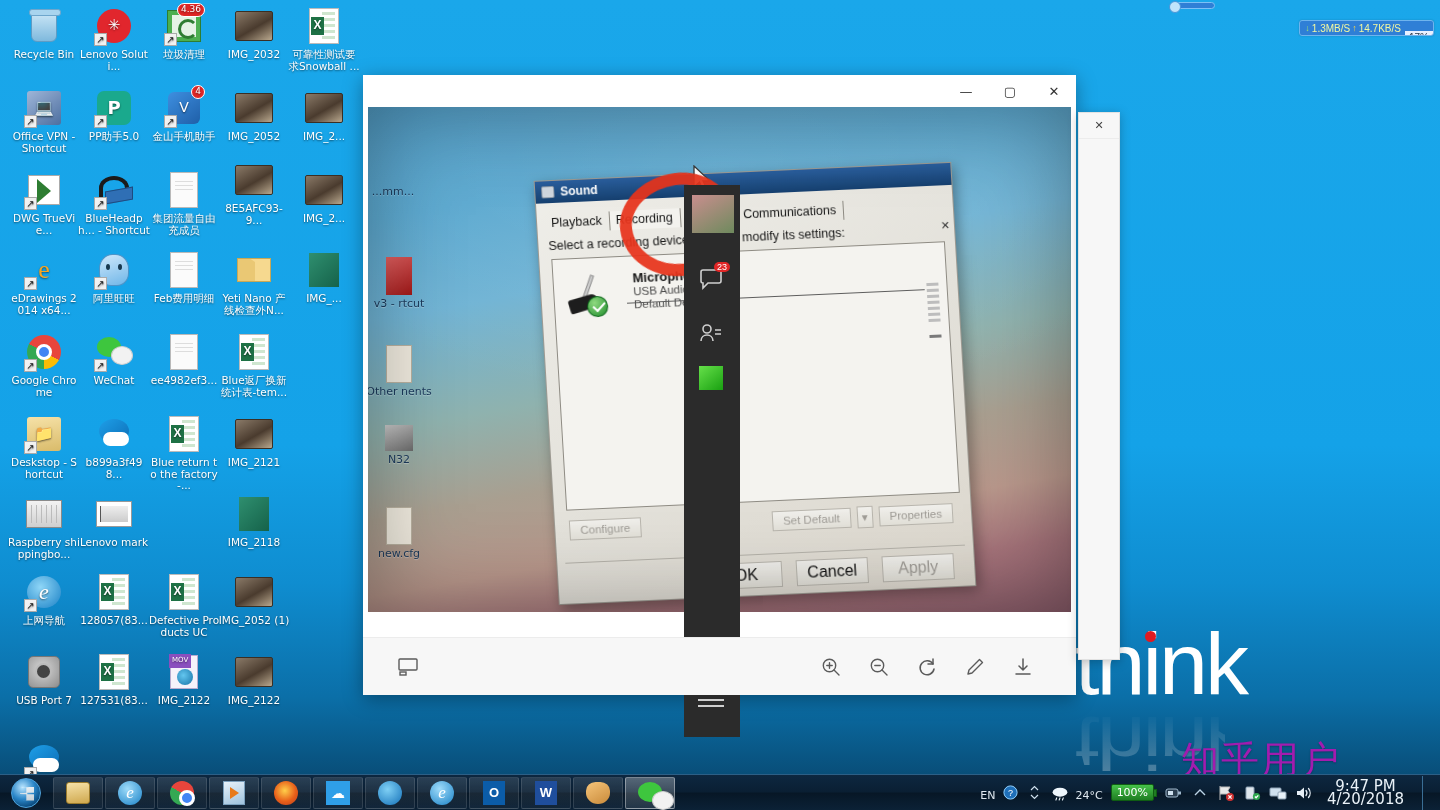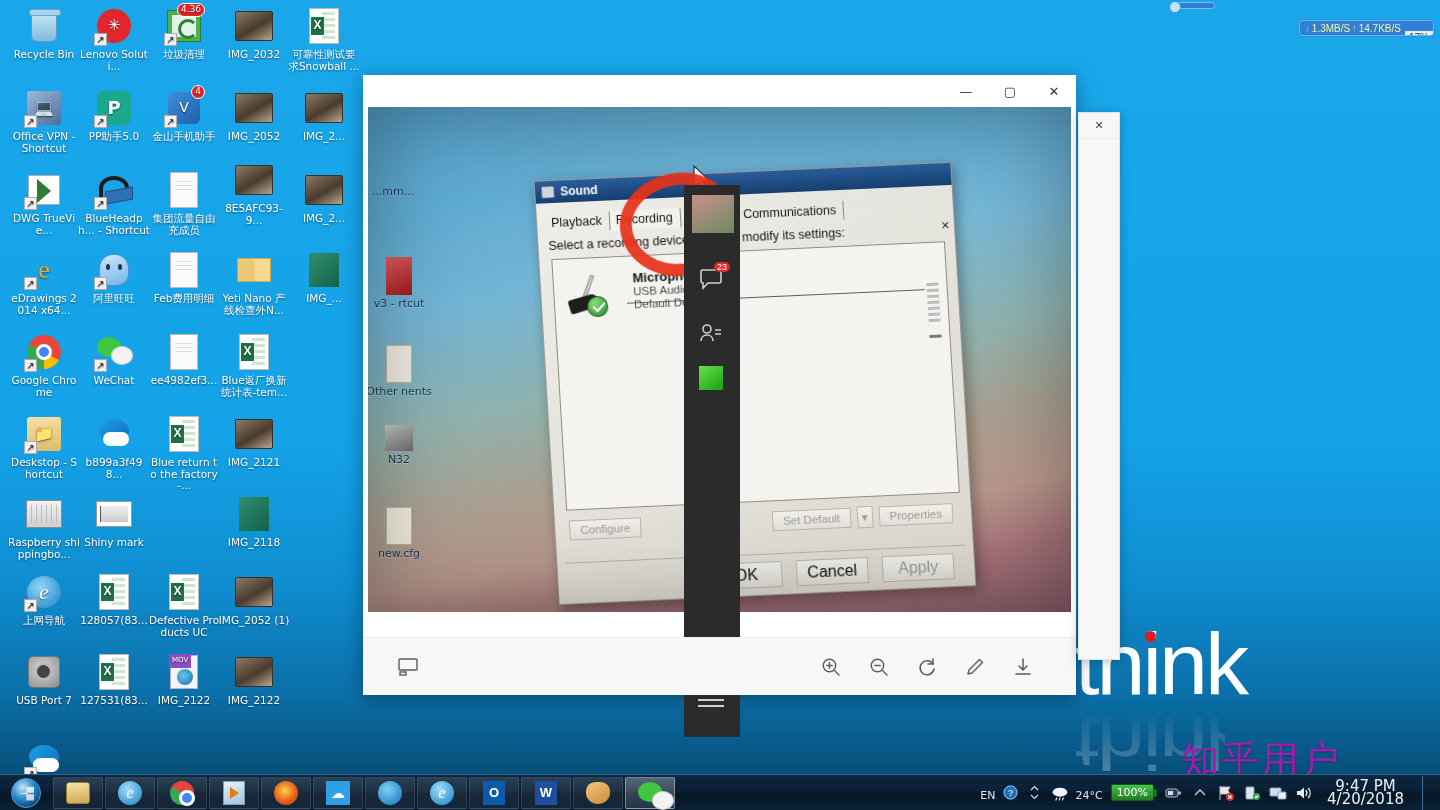--- a/index.html
+++ b/index.html
@@ -501,21 +501,21 @@
       <div class="dicon" style="left: 8px; top: 494px;">
         <div class="glyph">
           <div class="ic-rasp"></div>
         </div>
         <span class="lbl">Raspberry shippingbo...</span>
       </div>
       <div class="dicon" style="left: 78px; top: 494px;">
         <div class="glyph">
           <div class="ic-shiny"></div>
         </div>
-        <span class="lbl">Shiny mark</span>
+        <span class="lbl">Lenovo mark</span>
       </div>
       <div class="dicon" style="left: 218px; top: 494px;">
         <div class="glyph">
           <div class="ic-green"></div>
         </div>
         <span class="lbl">IMG_2118</span>
       </div>
       <div class="dicon" style="left: 8px; top: 572px;">
         <div class="glyph">
           <div class="ic-net">e</div>

